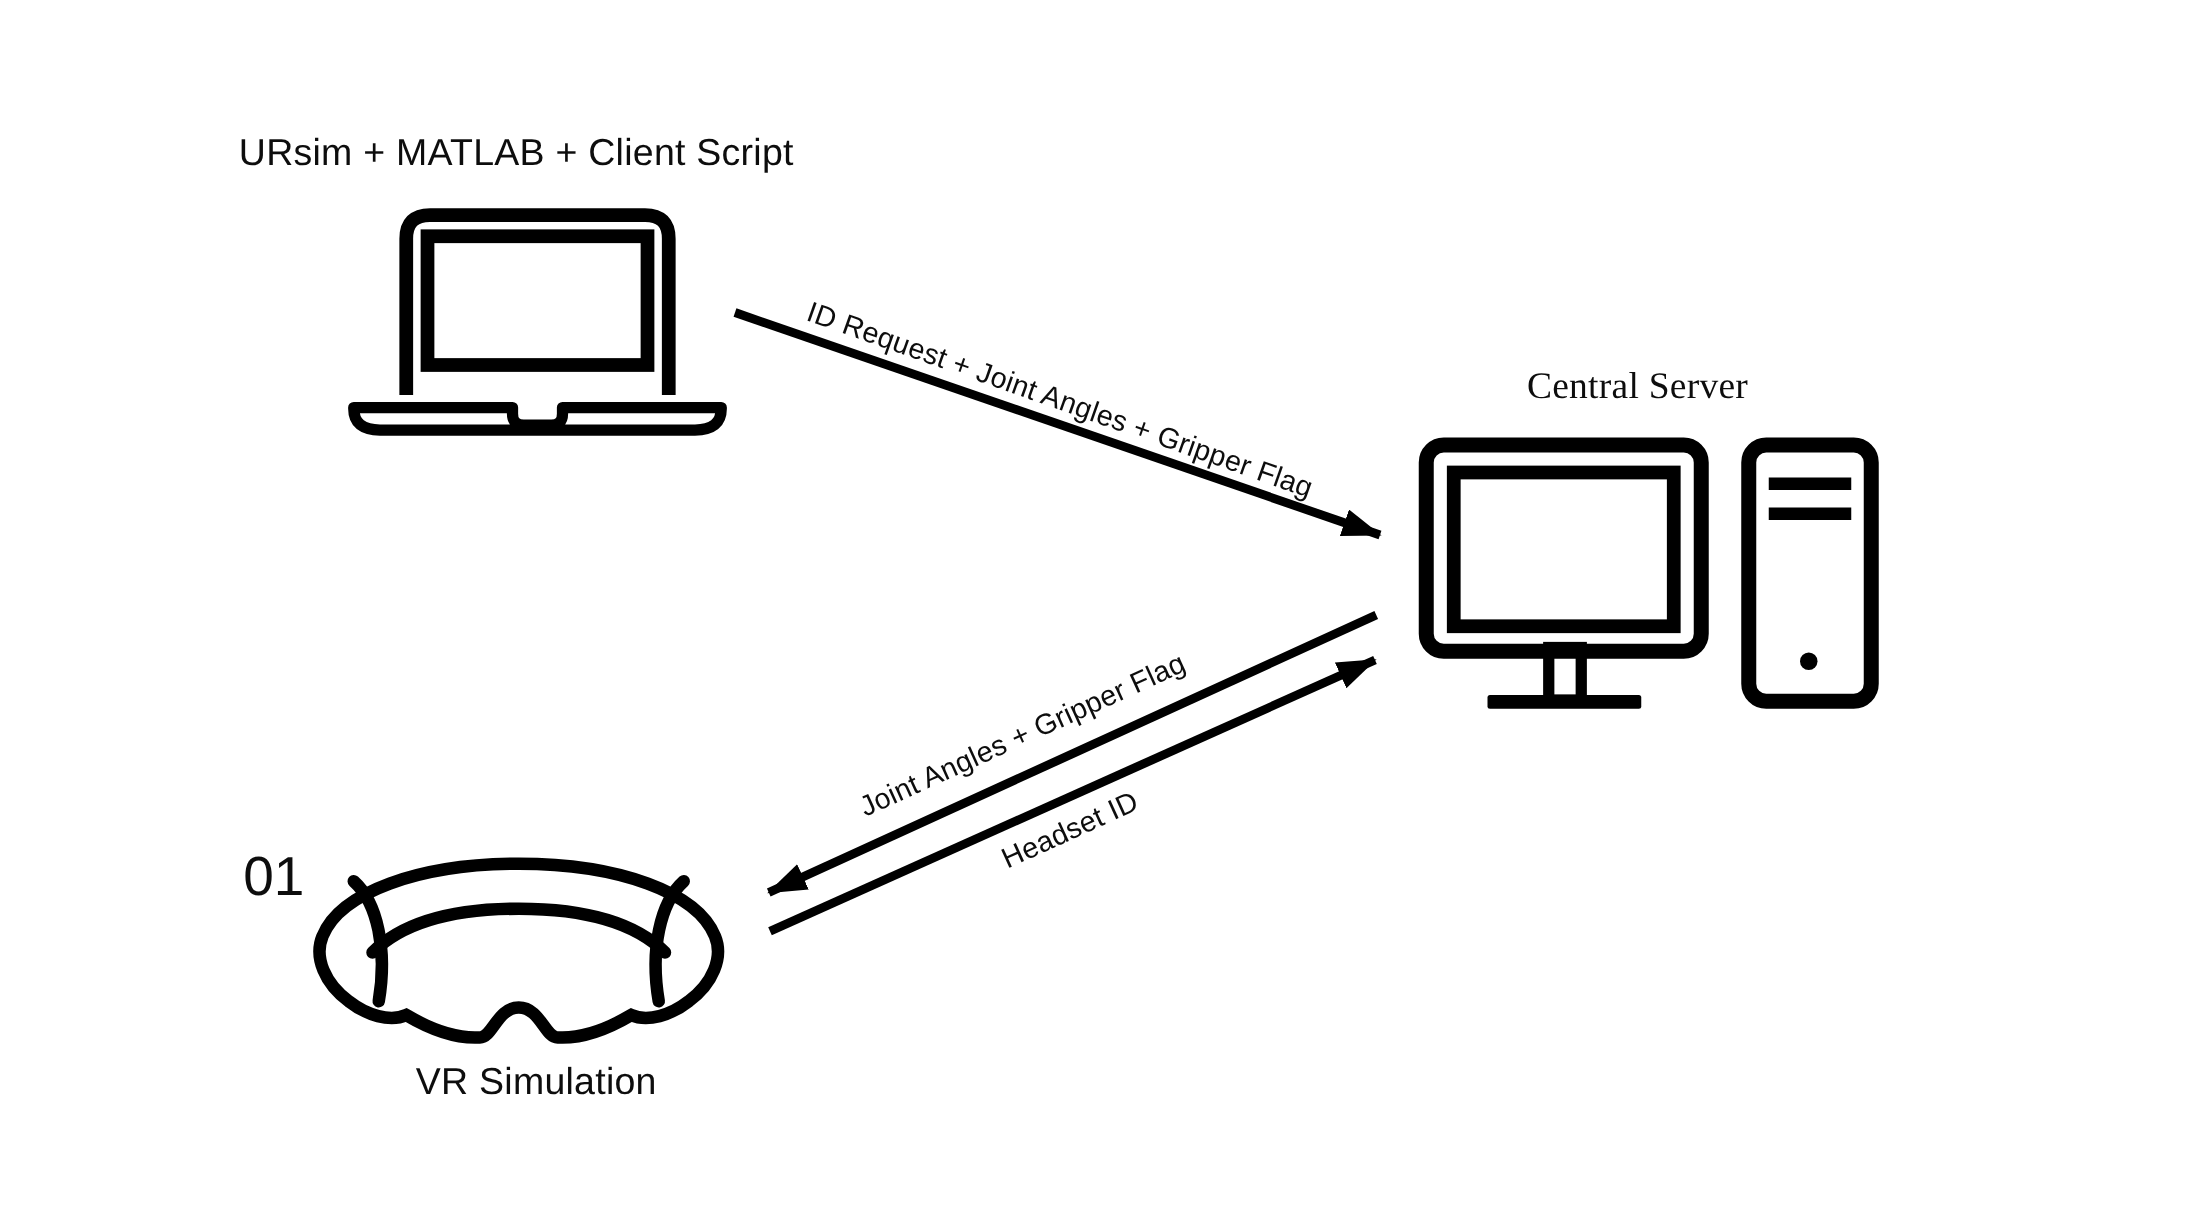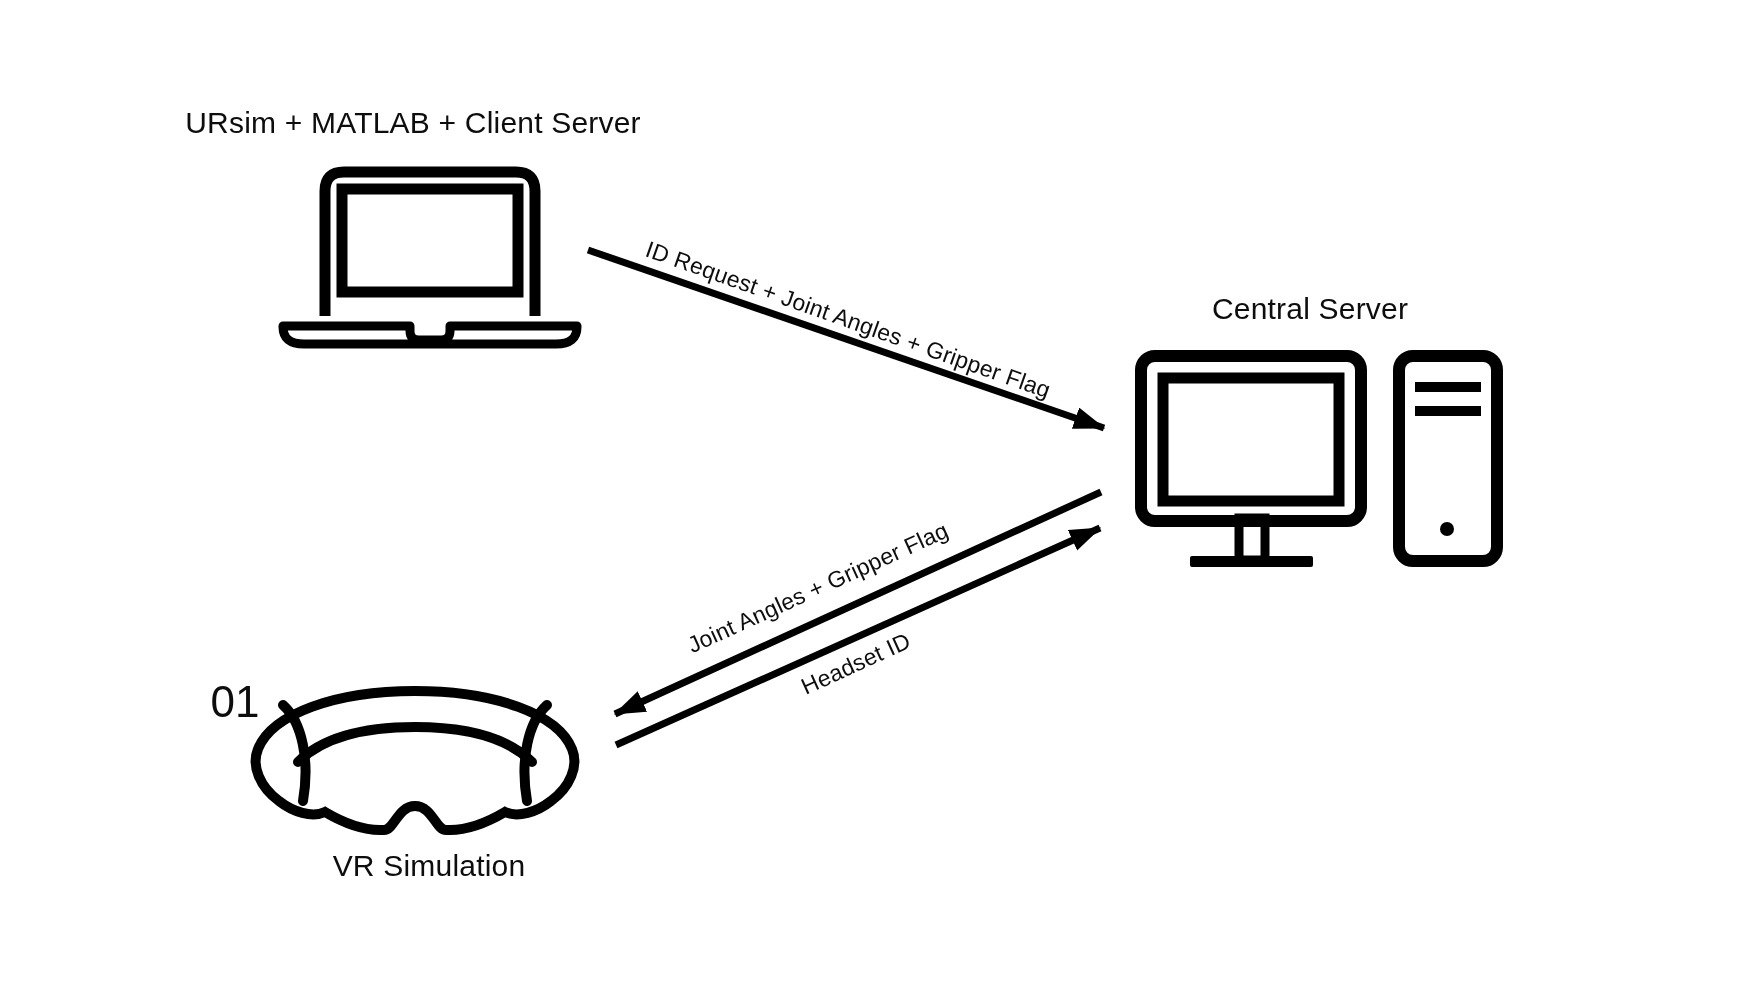--- a/index.html
+++ b/index.html
@@ -96,27 +96,27 @@
 
     <g>
       <line x1="1101" y1="492" x2="615" y2="714" stroke="#000" stroke-width="7" marker-end="url(#ah)"></line>
     </g>
 
     <g>
       <line x1="616" y1="745" x2="1100" y2="528" stroke="#000" stroke-width="7" marker-end="url(#ah)"></line>
     </g>
   </svg>
 
-  <div class="lbl node-lbl" style="left:413px; top:123px;">URsim + MATLAB + Client Server</div>
+  <div class="lbl node-lbl" style="left:413px; top:123px;">URsim + MATLAB + Client Script</div>
 
-  <div class="lbl node-lbl" style="left:1310px; top:309px;">Central Server</div>
+  <div class="lbl node-lbl" style="left:1310px; top:309px;font-family:Liberation Serif, serif;">Central Server</div>
 
   <div class="lbl node-lbl" style="left:429px; top:866px;">VR Simulation</div>
 
-  <div class="lbl badge-lbl" style="left:235px; top:702px;">01</div>
+  <div class="lbl badge-lbl" style="left:219px; top:702px;">01</div>
 
   <div class="lbl arrow-lbl rot-down" style="left:848px; top:320px;">ID Request + Joint Angles + Gripper Flag</div>
 
   <div class="lbl arrow-lbl rot-up" style="left:818px; top:588px;">Joint Angles + Gripper Flag</div>
 
   <div class="lbl arrow-lbl rot-up" style="left:856px; top:664px;">Headset ID</div>
 
 </div>
 
 </body></html>

